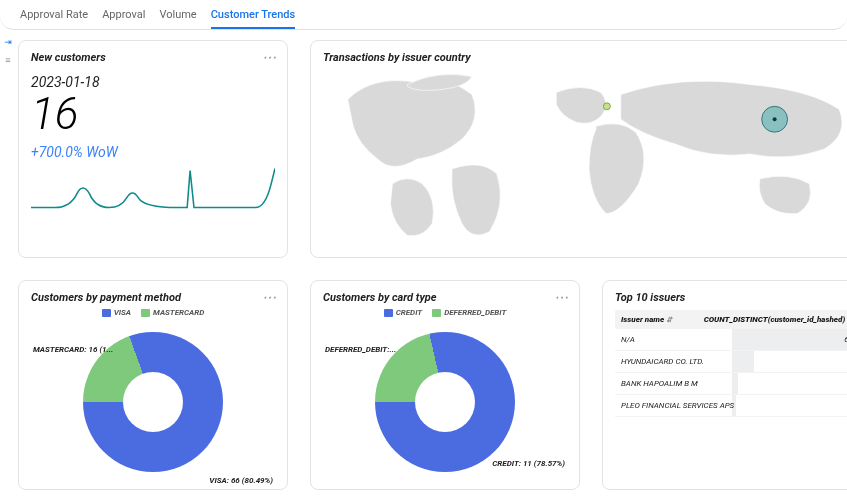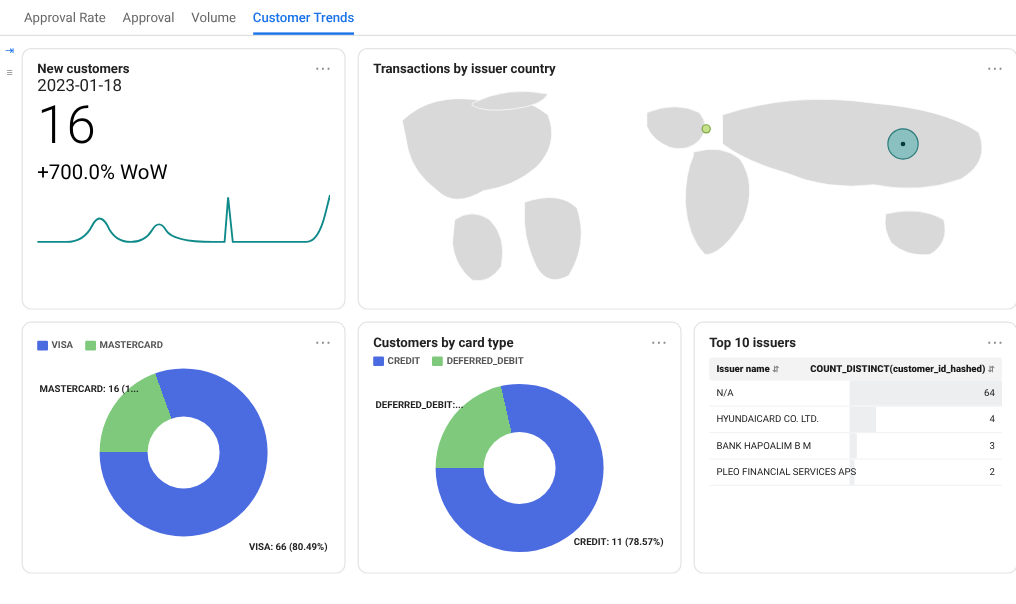--- a/index.html
+++ b/index.html
@@ -1,32 +1,32 @@
 <!DOCTYPE html>
 <html><head>
 <meta charset="utf-8">
 <style>
 * { margin: 0; padding: 0; box-sizing: border-box; font-family: -apple-system, BlinkMacSystemFont, "Segoe UI", Roboto, Helvetica, Arial, sans-serif; }
 body { background: #fff; width: 847px; height: 503px; overflow: hidden; color: #1a1a1a; font-size: 12px; }
-.tabs { display: flex; gap: 14px; padding: 8px 20px 0 20px; border-bottom: 1px solid #e0e0e0; font-size: 11px; color: #666; }
+.tabs { display: flex; gap: 14px; padding: 8px 20px 0 20px; border-bottom: 1px solid #e0e0e0; font-size: 11px; color: #666; border-radius: 14px; }
 .tab { padding-bottom: 6px; cursor: pointer; }
 .tab.selected { color: #1a73e8; border-bottom: 2px solid #1a73e8; font-weight: 500; }
-.dash { display: grid; grid-template-columns: 270px 270px 270px; gap: 10px; padding: 10px 18px; }
+.dash { display: grid; grid-template-columns: 270px 270px 270px; gap: 22px; padding: 10px 18px; font-style: italic; }
 .card { border: 1px solid #e3e3e3; border-radius: 8px; padding: 10px 12px; position: relative; }
 .card-title { font-size: 11px; font-weight: 700; color: #222; }
 .card-menu { position: absolute; top: 8px; right: 10px; color: #888; font-size: 14px; letter-spacing: 1px; cursor: pointer; }
 .wide { grid-column: span 2; }
 .left-rail { position: absolute; left: 2px; top: 36px; display: flex; flex-direction: column; gap: 6px; }
 .rail-ic { width: 12px; height: 12px; display:flex; align-items:center; justify-content:center; font-size:9px; color:#1a73e8; }
-.big-date { font-size: 14px; color: #222; }
+.big-date { font-size: 14px; color: #222; margin-top: 10px; }
 .big-num { font-size: 44px; font-weight: 300; color:#000; margin-top: 2px; line-height: 1; }
-.wow { font-size: 17px; color: #000000; margin-top: 8px; }
+.wow { font-size: 14px; color: #3b82f6; margin-top: 8px; }
 .spark { width: 100%; height: 46px; margin-top: 8px; }
 .world { width: 100%; height: 176px; }
-.legend { display:flex; gap:10px; justify-content:flex-start; font-size:8px; color:#555; margin-top:4px; }
+.legend { display:flex; gap:10px; justify-content:center; font-size:8px; color:#555; margin-top:4px; }
 .legend span { display:flex; align-items:center; gap:3px; }
 .sw { width:9px; height:8px; border-radius:1px; }
 .donut-wrap { position:relative; height:170px; }
 .donut { width:140px; height:140px; border-radius:50%; position:absolute; left:50%; top:50%; transform:translate(-50%,-50%); }
 .donut::after { content:""; position:absolute; width:60px; height:60px; background:#fff; border-radius:50%; left:50%; top:50%; transform:translate(-50%,-50%); }
 .lbl { position:absolute; font-size:8px; font-weight:700; color:#222; }
 .tbl-head { display:flex; justify-content:space-between; background:#f3f3f3; padding:5px 6px; font-size:8px; font-weight:600; margin-top:6px; border-radius:2px; }
 .tbl-row { display:flex; justify-content:space-between; align-items:center; padding:6px 6px; font-size:8px; border-bottom:1px solid #f3f3f3; position:relative; }
 .tbl-row .bar { position:absolute; left:48%; top:0; bottom:0; background:#eceef0; z-index:0; }
 .tbl-row span { position:relative; z-index:1; }
@@ -75,20 +75,21 @@
         <path d="M440 115 Q470 108 490 120 Q495 140 478 150 Q458 152 445 140 Q438 128 440 118 Z"></path>
         <path d="M85 20 Q115 5 150 12 Q145 22 120 25 Q95 28 85 22 Z"></path>
       </g>
       <circle cx="286" cy="42" r="3.5" fill="#c7e08a" stroke="#7aa646" stroke-width="1"></circle>
       <circle cx="455" cy="55" r="13" fill="#6fb7b7" fill-opacity="0.75" stroke="#2a7a7a" stroke-width="1"></circle>
       <circle cx="455" cy="55" r="2" fill="#0a3a3a"></circle>
     </svg>
   </div>
 
   <div class="card" style="height:210px">
+    <div class="card-title">Customers by payment method</div>
     <div class="card-menu">⋯</div>
     <div class="legend">
       <span>
           <i class="sw" style="background:#4b6be0"></i>
           <b>VISA</b>
         </span>
       <span>
           <i class="sw" style="background:#7fc97d"></i>
           <b>MASTERCARD</b>
         </span>

